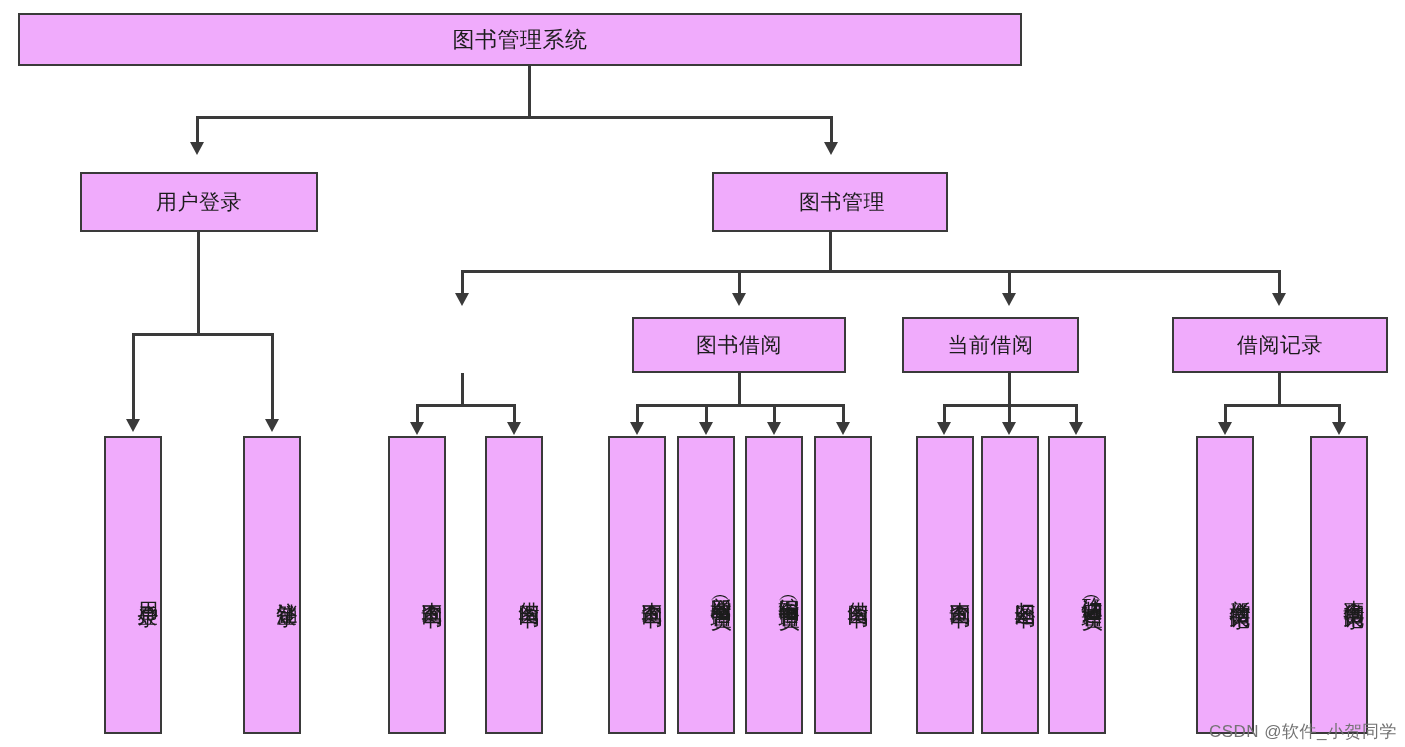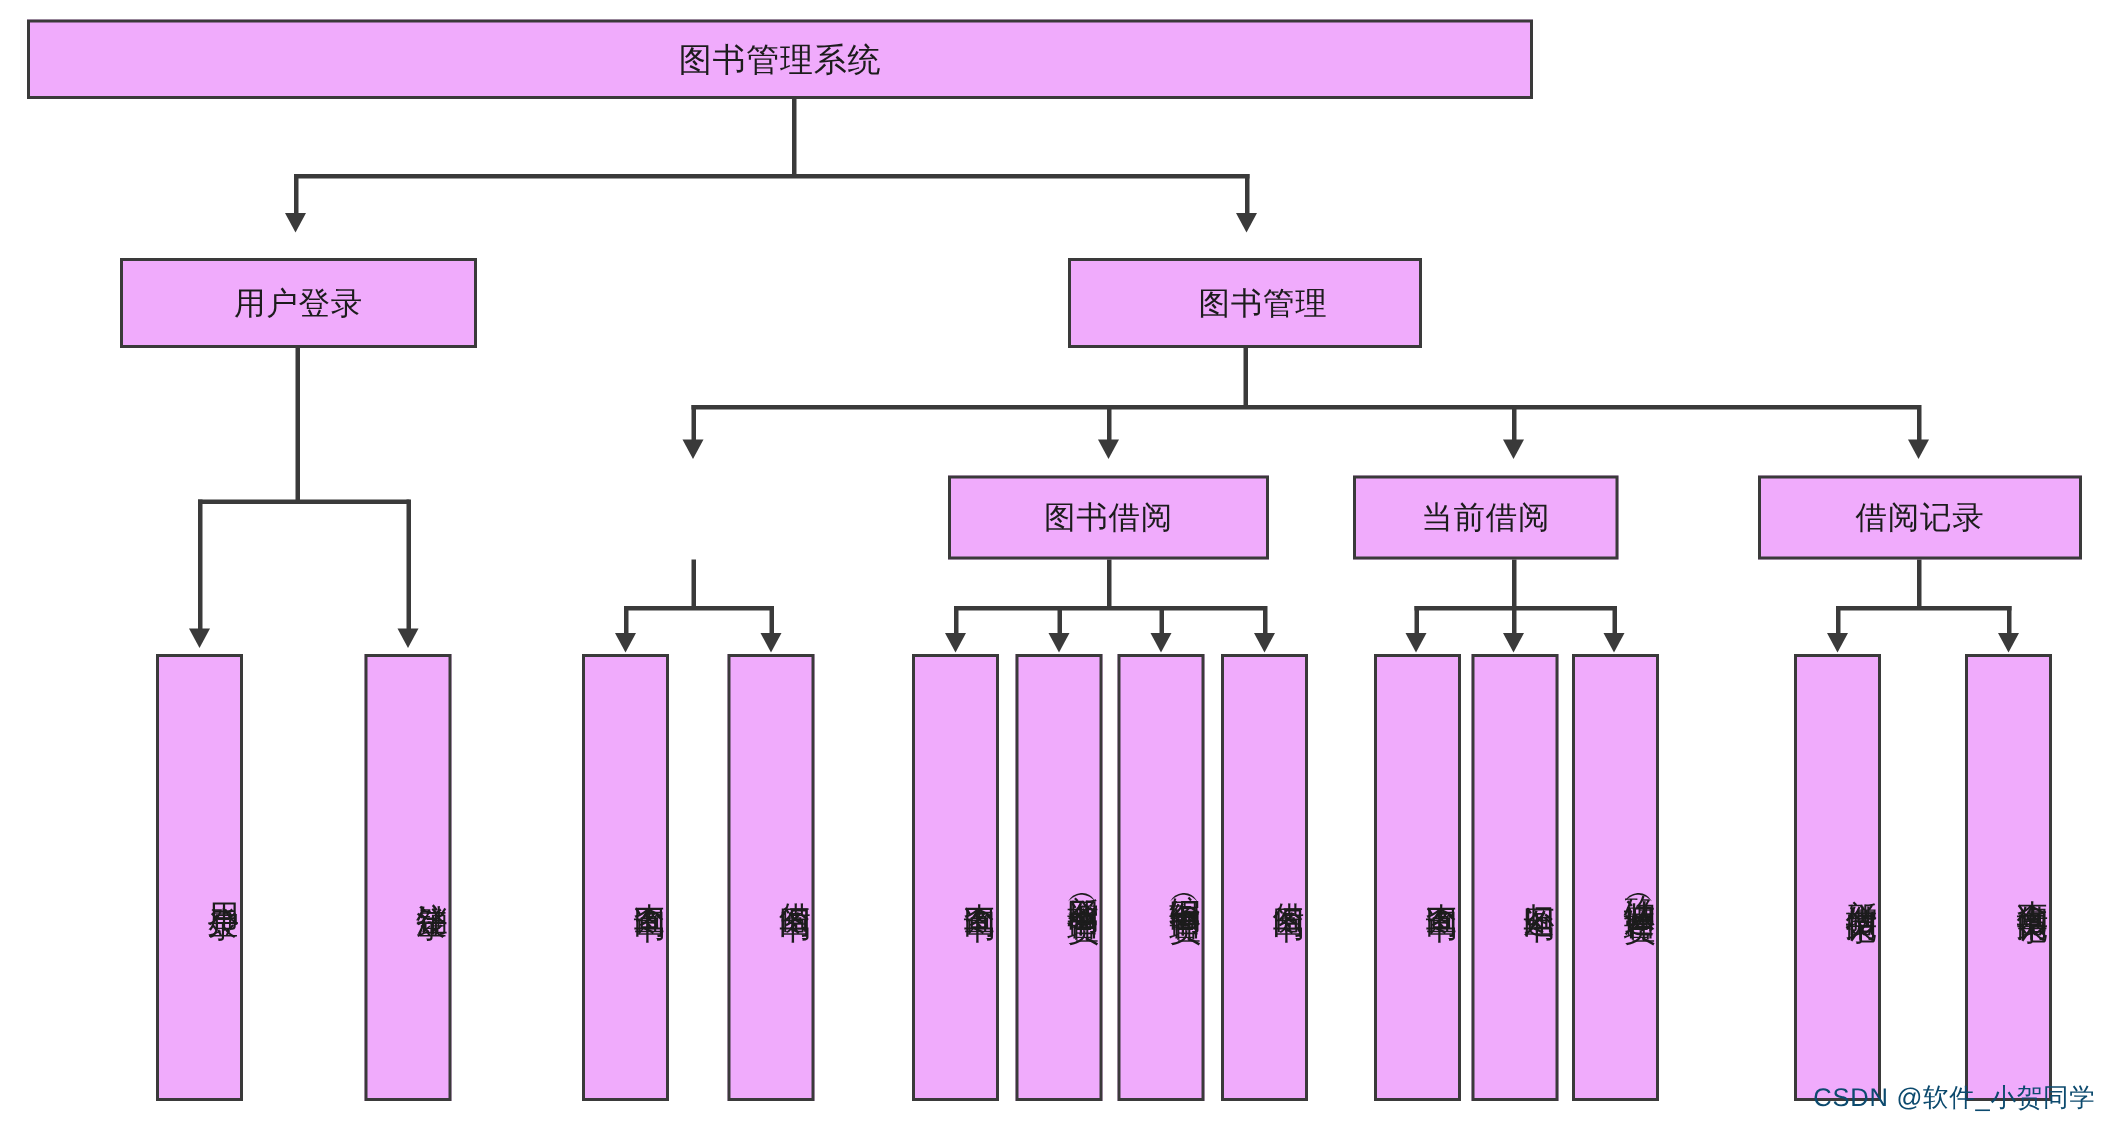--- a/index.html
+++ b/index.html
@@ -63,21 +63,21 @@
     border-right: 7px solid transparent;
     border-top: 13px solid #3a3a3a;
   }
 
   
   #watermark {
     position: absolute;
     right: 8px;
     bottom: 4px;
     font-size: 17px;
-    color: #0c4a6e;
+    color: #737373;
     white-space: nowrap;
     letter-spacing: 0.5px;
   }
 </style>
 </head>
 <body>
 
 <div id="canvas">
 
   <div class="node horiz root" style="left:18px; top:13px; width:1004px; height:53px;">图书管理系统</div>

